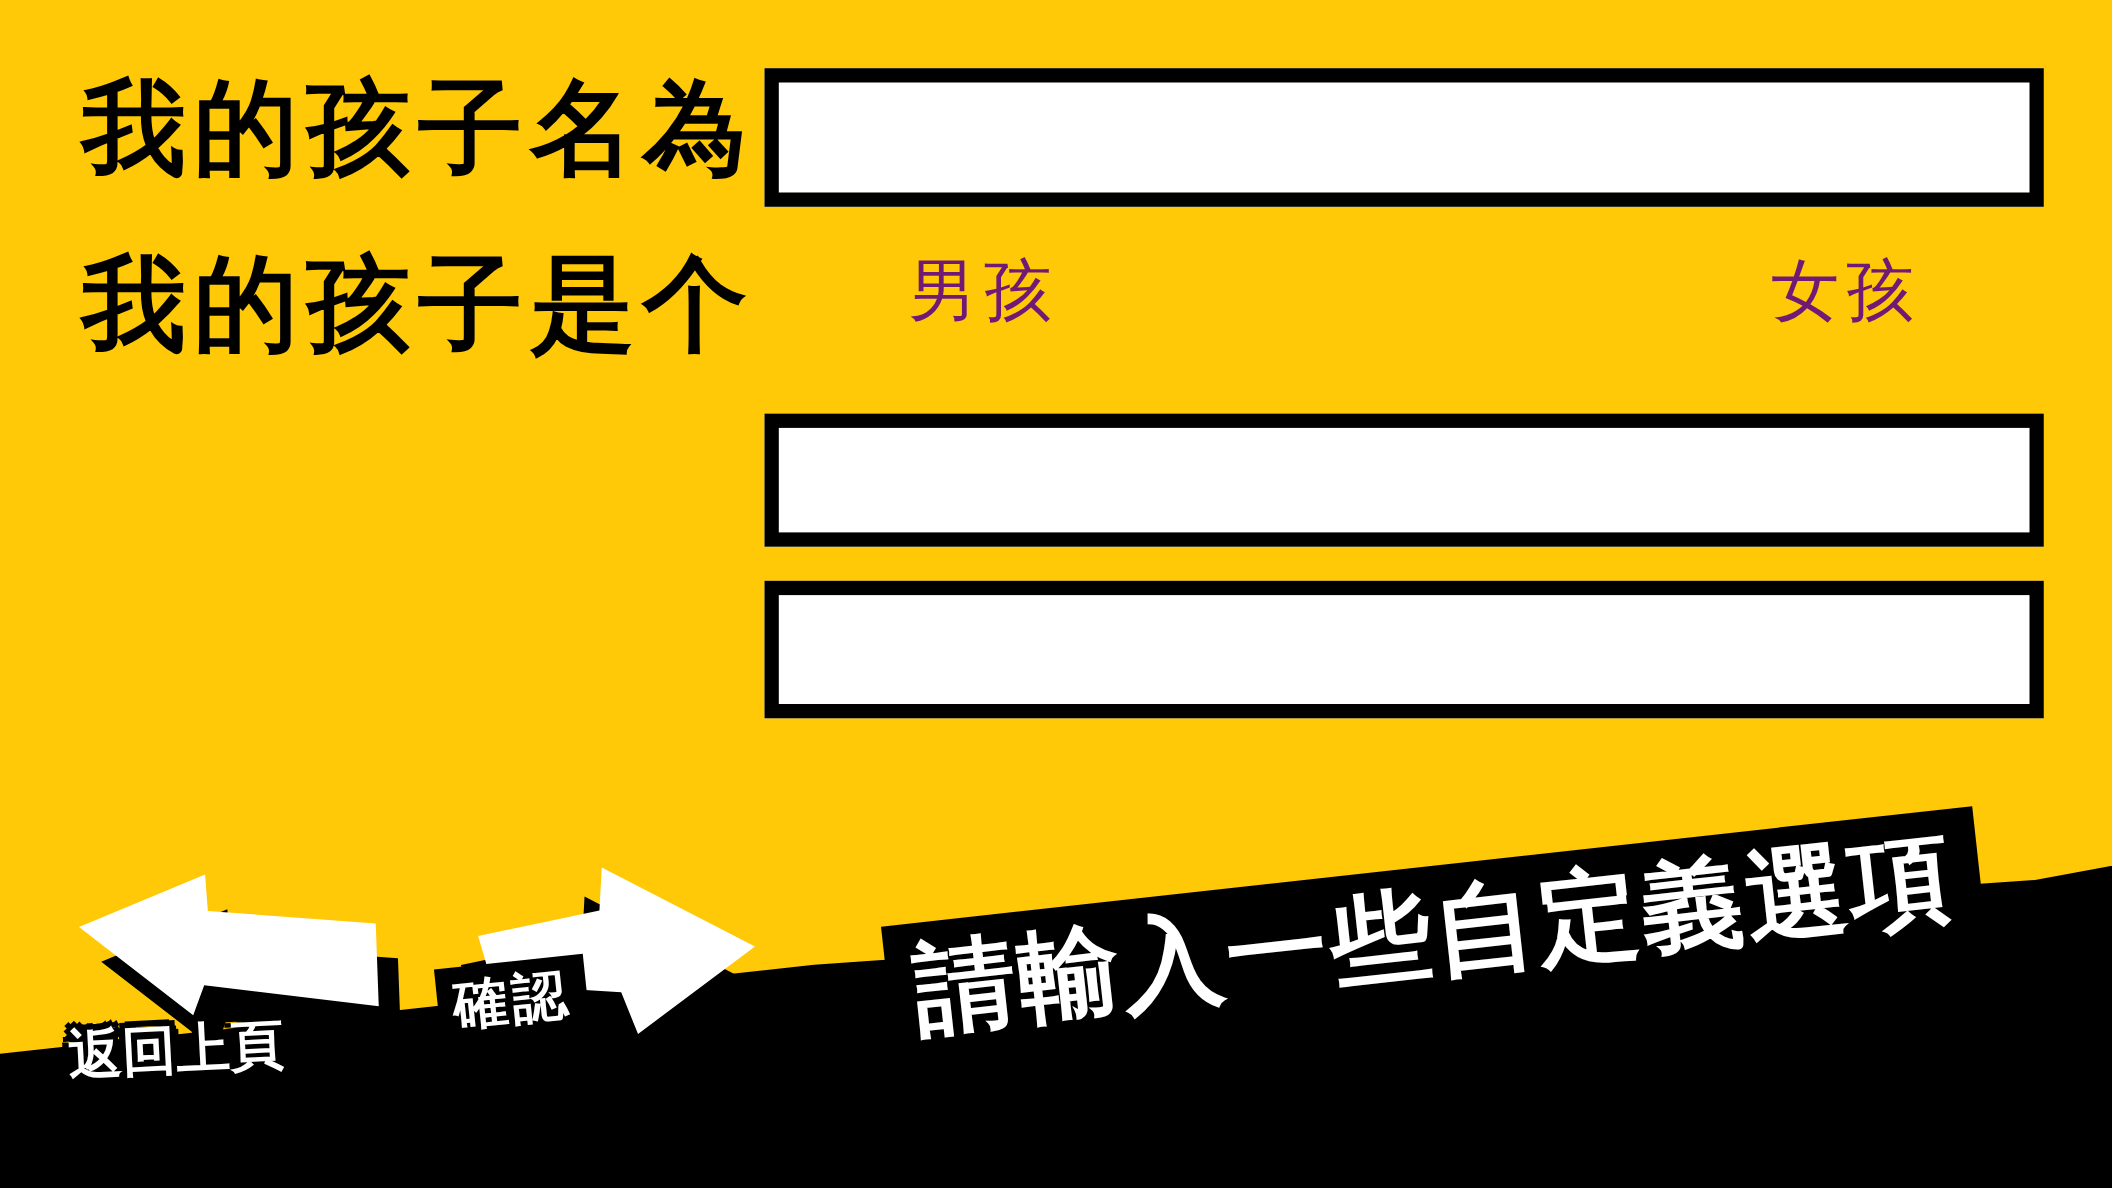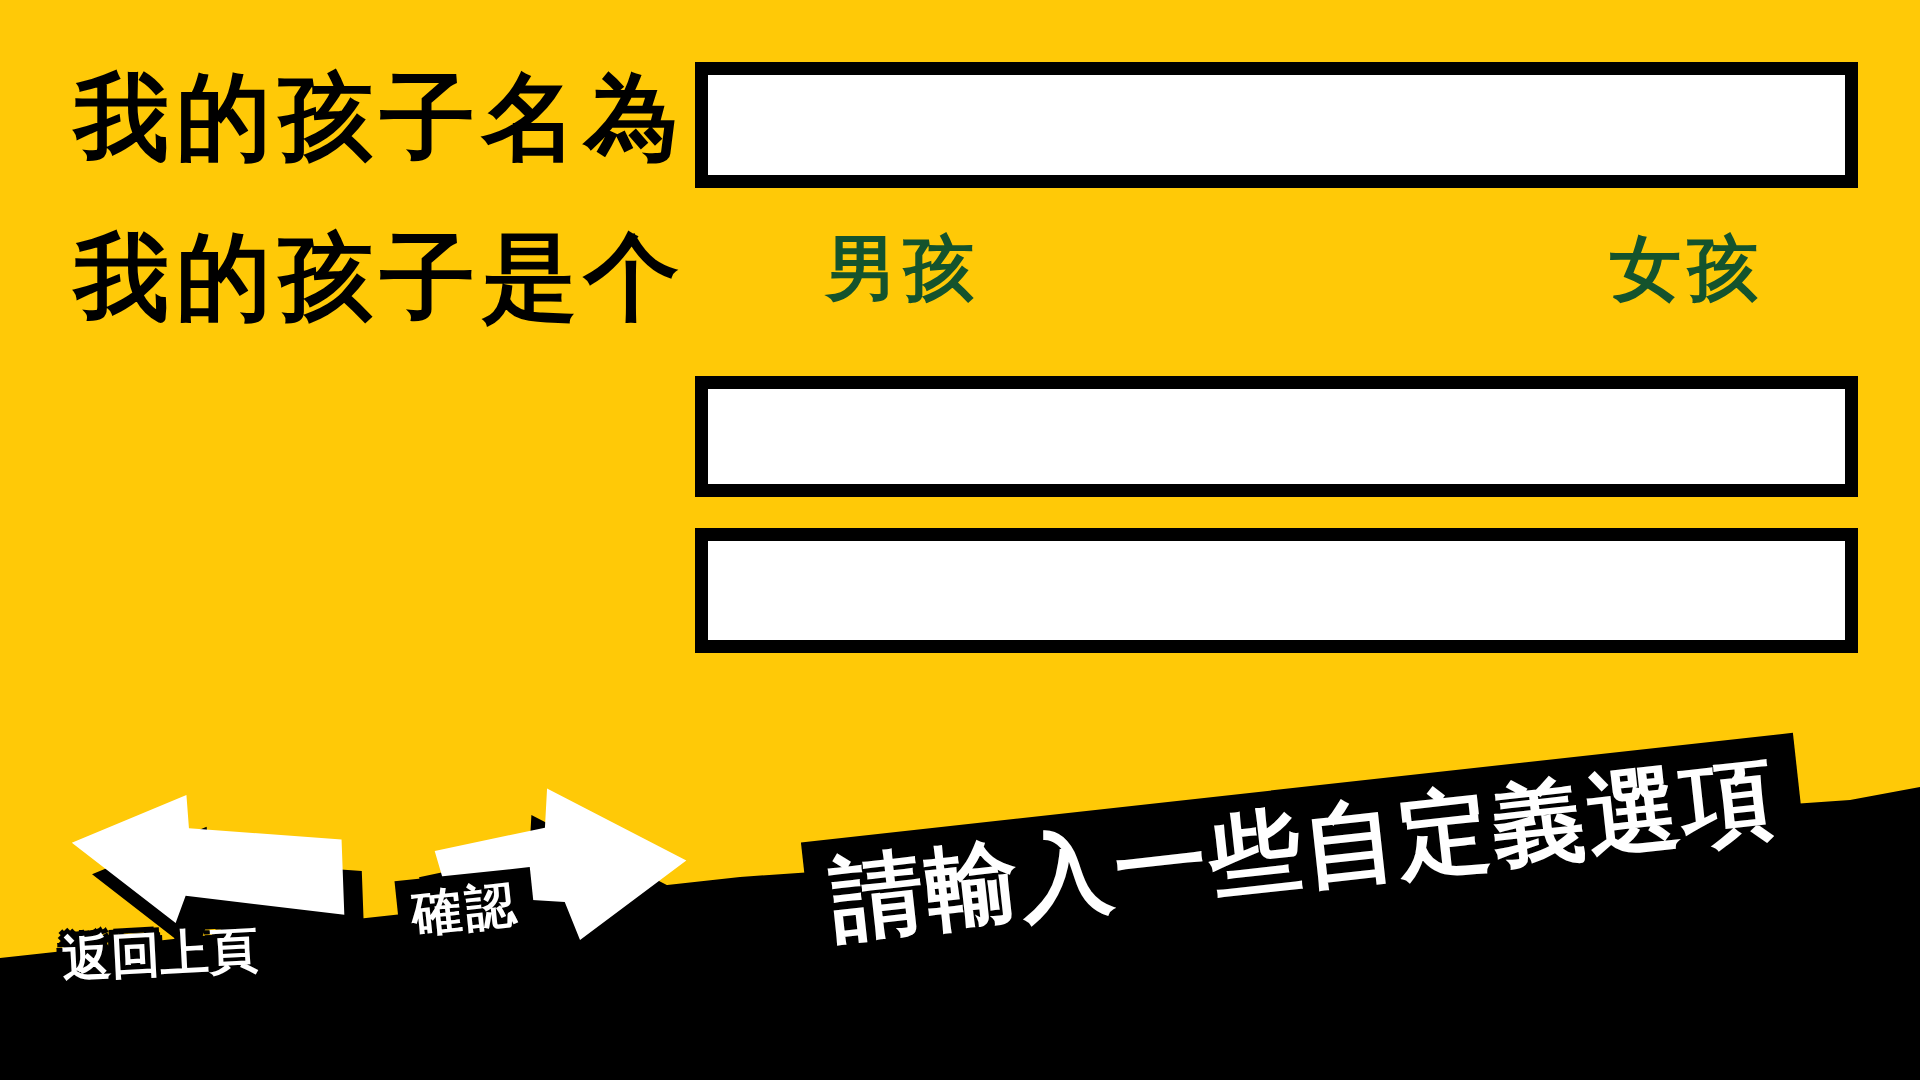--- a/index.html
+++ b/index.html
@@ -25,23 +25,23 @@
     color: #000;
     font-weight: 700;
     font-size: 95px;
     line-height: 1;
     letter-spacing: 7px;
     white-space: nowrap;
     margin-left: 12px;
   }
   .option {
     position: absolute;
-    color: #14532d;
-    font-weight: 700;
-    font-size: 71px;
+    color: #701a75;
+    font-weight: 400;
+    font-size: 62px;
     line-height: 1;
     letter-spacing: 6px;
     white-space: nowrap;
     cursor: pointer;
   }
 
   
   .input-box {
     position: absolute;
     left: 695px;

